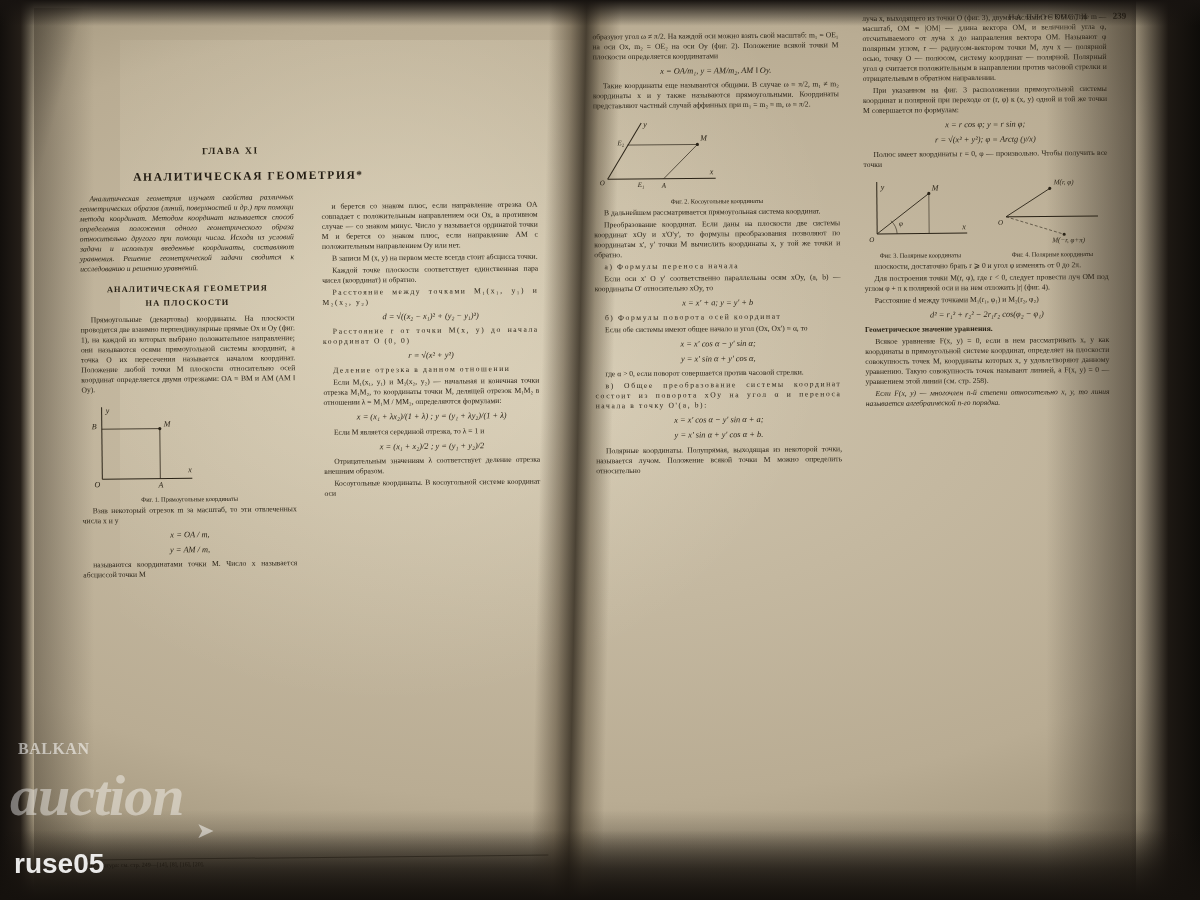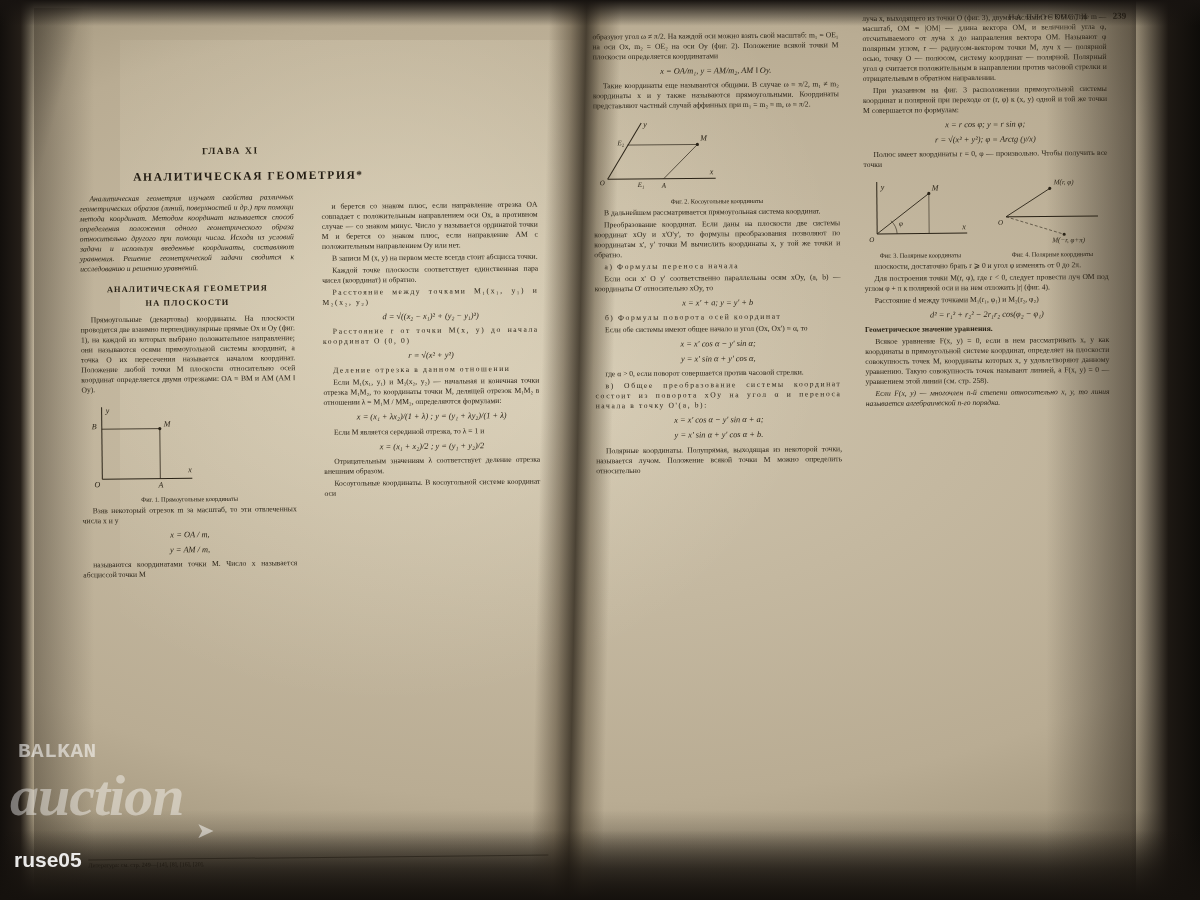--- a/index.html
+++ b/index.html
@@ -129,34 +129,34 @@
   }
   .footnote {
     position: absolute; left: 6px; bottom: 8px; width: 460px;
     font-size: 6px; border-top: 1px solid rgba(42,35,23,0.6); padding-top: 2px;
     text-indent: 0;
   }
 
   
   .wm-balkan {
     position: absolute; left: 18px; top: 740px;
-    font-family: Liberation Mono, monospace;
-    font-size: 21px; font-weight: bold; color: rgba(255,255,255,0.55);
+    font-family: Liberation Serif, serif;
+    font-size: 16px; font-weight: bold; color: rgba(255,255,255,0.55);
     letter-spacing: 0.5px;
   }
   .wm-auction {
     position: absolute; left: 10px; top: 762px;
     font-family: "Liberation Serif", serif;
     font-size: 58px; font-weight: bold; font-style: italic;
     color: rgba(255,255,255,0.42); letter-spacing: -1px;
   }
   .wm-ruse {
     position: absolute; left: 14px; top: 848px;
     font-family: "Liberation Sans", sans-serif;
-    font-size: 21px; font-weight: bold; color: rgba(255,255,255,0.9);
+    font-size: 28px; font-weight: bold; color: rgba(255,255,255,0.9);
   }
   .wm-arrow {
     position: absolute; left: 196px; top: 818px; color: rgba(255,255,255,0.5);
     font-size: 22px;
   }
 </style>
 </head>
 <body>
 
 <div class="shot">

